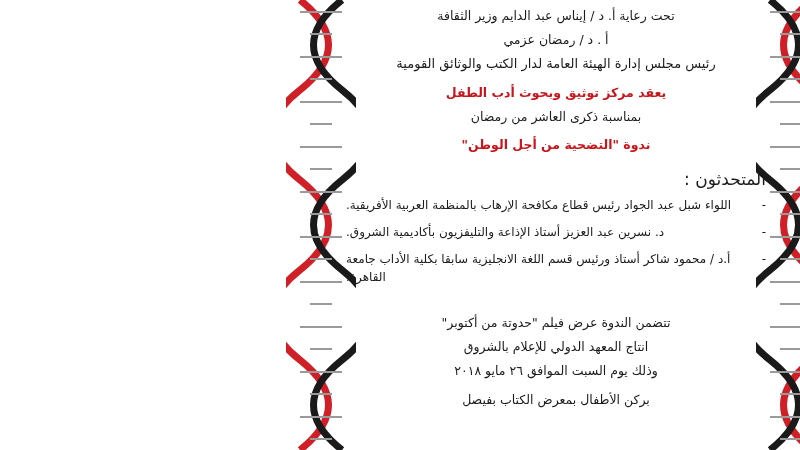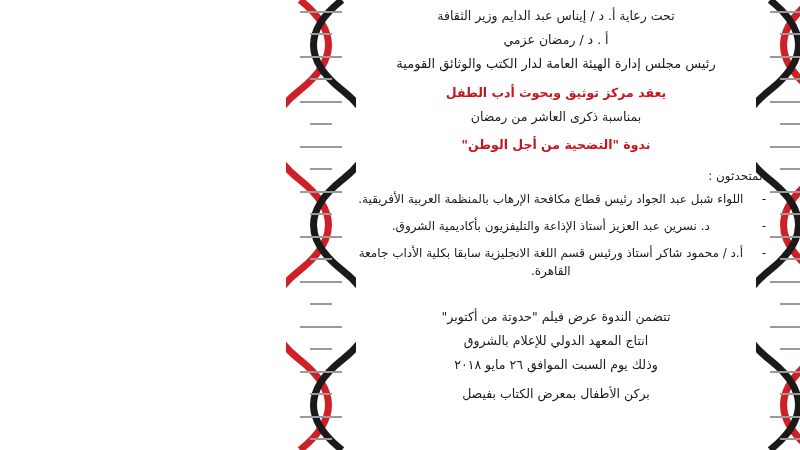--- a/index.html
+++ b/index.html
@@ -51,21 +51,21 @@
   .gap-s { height: 5px; }
   .gap-m { height: 9px; }
   .gap-l { height: 13px; }
 
   .speakers {
     text-align: right;
     direction: rtl;
     margin-top: 2px;
   }
   .speakers .label {
-    font-size: 12px;
+    font-size: 17px;
     color: #1b1b1b;
     margin-bottom: 7px;
     text-align: right;
   }
   .bullet {
     display: flex;
     flex-direction: row;
     gap: 6px;
     margin-bottom: 9px;
     align-items: flex-start;
@@ -74,21 +74,21 @@
     flex: 0 0 auto;
     font-size: 12px;
     color: #1b1b1b;
     line-height: 1.5;
   }
   .bullet .txt {
     flex: 1 1 auto;
     font-size: 12px;
     color: #1b1b1b;
     line-height: 1.5;
-    text-align: center;
+    text-align: left;
   }
   .footer-lines { margin-top: 4px; }
 </style>
 </head>
 <body>
 
 <div class="page">
 
   <div class="ribbon left">
     <svg width="70" height="450" viewBox="0 0 70 450" xmlns="http://www.w3.org/2000/svg" aria-hidden="true">

